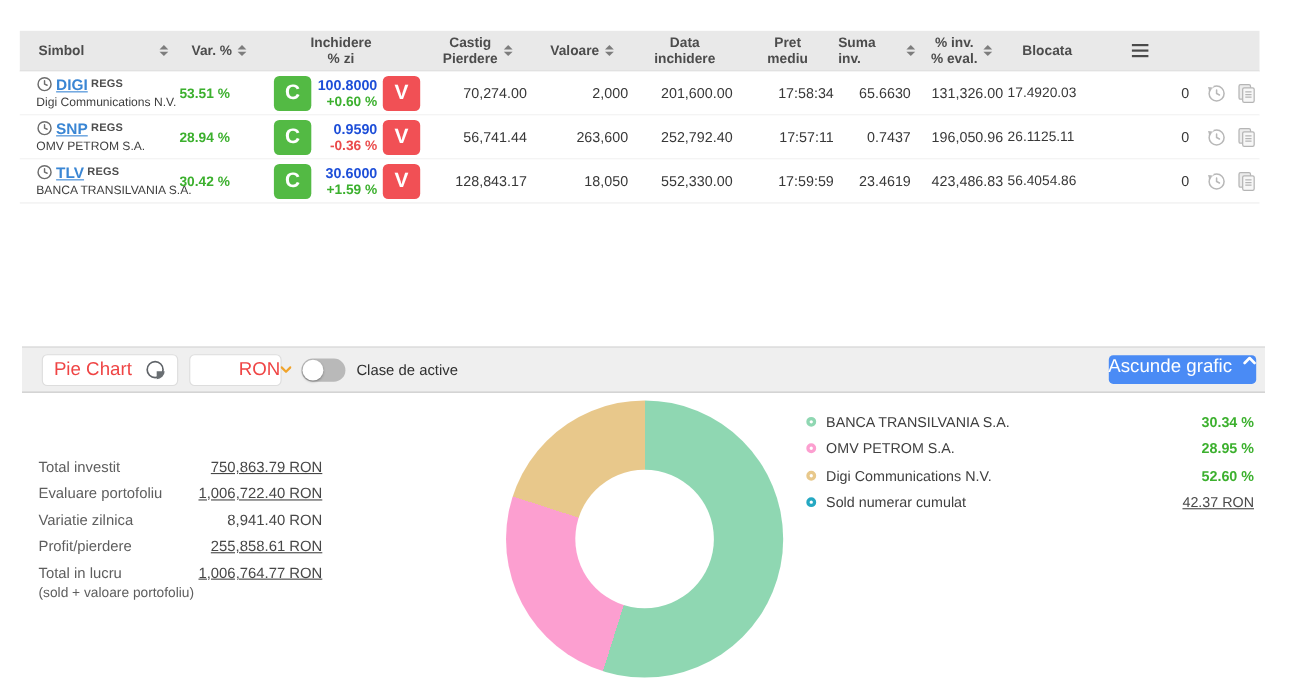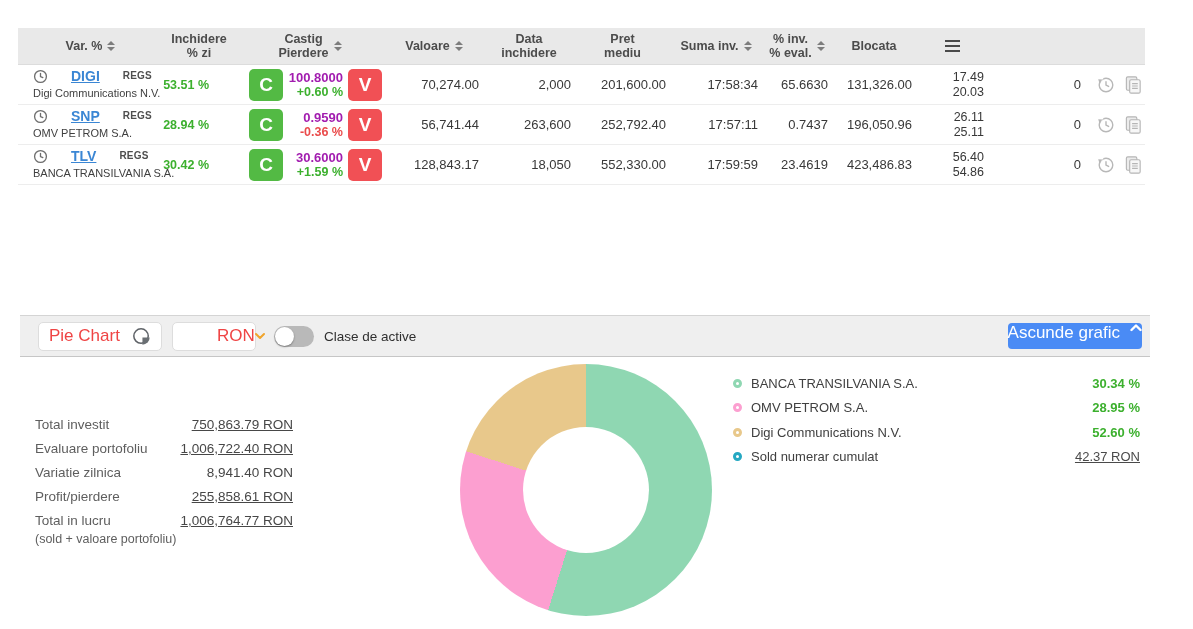--- a/index.html
+++ b/index.html
@@ -23,35 +23,35 @@
   .sort .s-up{border-bottom:4px solid #7d7d7d;}
   .sort .s-down{border-top:4px solid #7d7d7d;}
   .menu{display:inline-flex;flex-direction:column;gap:3px;cursor:pointer;}
   .menu i{display:block;width:15px;height:2px;background:#4a4a4a;}
 
   .trow{height:40px;border-bottom:1px solid #ededed;background:#fff;}
   .td{font-size:13px;color:#383838;}
   .num{text-align:right;padding-right:4px;}
   .c2.num{padding-right:26px;font-weight:bold;font-size:12.5px;}
   .sym-cell{padding-left:15px;line-height:14px;}
-  .sym-top{display:flex;gap:23px;}
+  .sym-top{display:flex;align-items:center;gap:3px;}
   .symlink{font-size:14px;font-weight:bold;color:var(--link);text-decoration:underline;cursor:pointer;}
   .market{font-size:10px;color:#4e4e4e;font-weight:bold;letter-spacing:.2px;}
   .company{font-size:11px;color:#3f3f3f;margin-top:2px;white-space:nowrap;}
   .trade{display:flex;align-items:center;gap:2px;padding:0 3px 0 14px;}
   .trade .price{flex:1;display:flex;flex-direction:column;align-items:flex-end;line-height:15px;padding-right:3px;}
-  .close{font-size:13px;font-weight:bold;color:#a21caf;}
+  .close{font-size:13px;font-weight:bold;color:#1d4ed8;}
   .chg{font-size:12.5px;font-weight:bold;}
   .up{color:var(--green);}
   .down{color:var(--red);}
   .plain{color:#4a4a4a;text-decoration:underline;}
   .buy,.sell{width:34px;height:32px;border:none;border-radius:5px;color:#fff;font-size:19px;font-weight:bold;cursor:pointer;font-family:"Liberation Sans",sans-serif;}
   .buy{background:var(--buy);}
   .sell{background:var(--sell);}
-  .c10.two{display:flex;flex-direction:column;align-items:flex-end;line-height:15px;font-size:12.5px;}
+  .c10.two{display:flex;flex-direction:row;align-items:flex-end;line-height:15px;font-size:12.5px;}
   .icons{display:flex;align-items:center;gap:8px;justify-content:flex-end;padding-right:2px;}
   .icon{display:inline-flex;cursor:pointer;}
 
   
   .spacer{height:130px;}
   .toolbar{margin:0 43px 0 20px;height:42px;background:#efefef;border-top:1px solid #d4d4d4;border-bottom:1px solid #c6c6c6;display:flex;align-items:center;padding:0 8px 0 18px;gap:10px;}
   .select{height:29px;background:#fff;border:1px solid #ddd;border-radius:5px;display:flex;align-items:center;justify-content:space-between;padding:0 10px;cursor:pointer;}
   .sel-chart{width:124px;}
   .sel-cur{width:84px;padding-left:44px;}
   .select .lbl{font-size:17px;color:#ef4444;}
@@ -78,20 +78,27 @@
   .lval{font-size:13px;font-weight:bold;text-align:right;}
   .lval.plain{font-weight:normal;margin-left:48px;}
 </style>
 </head>
 <body>
 
 <div class="page">
 
   <div class="ptable">
     <div class="thead">
+      <div class="th c1">
+        <span>Simbol</span>
+        <span class="sort">
+            <i class="s-up"></i>
+            <i class="s-down"></i>
+          </span>
+      </div>
       <div class="th c2">
         <div class="hwrap">
           <div class="hlines">
               <span>Var. %</span>
             </div>
           <span class="sort">
               <i class="s-up"></i>
               <i class="s-down"></i>
             </span>
         </div>

